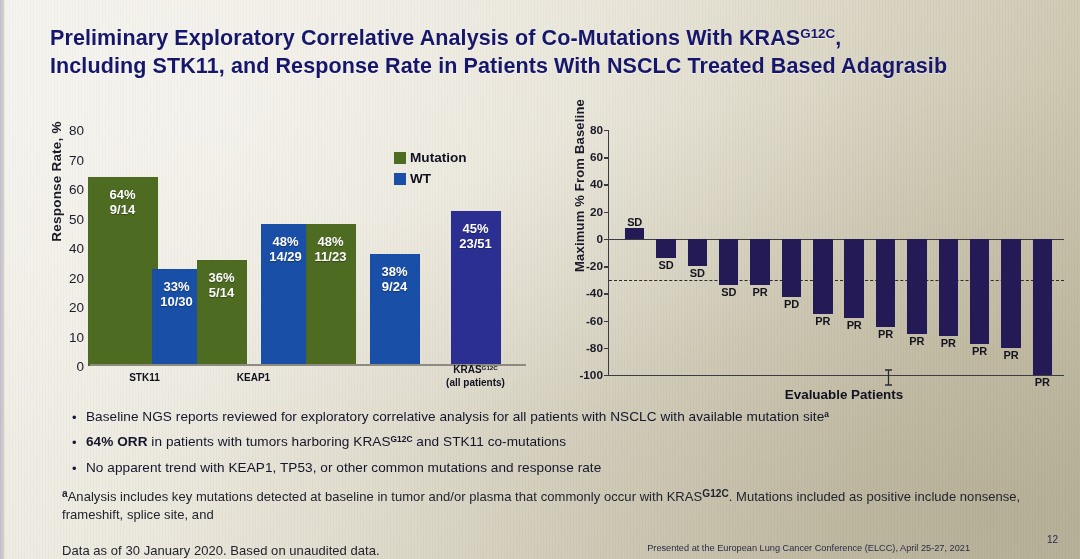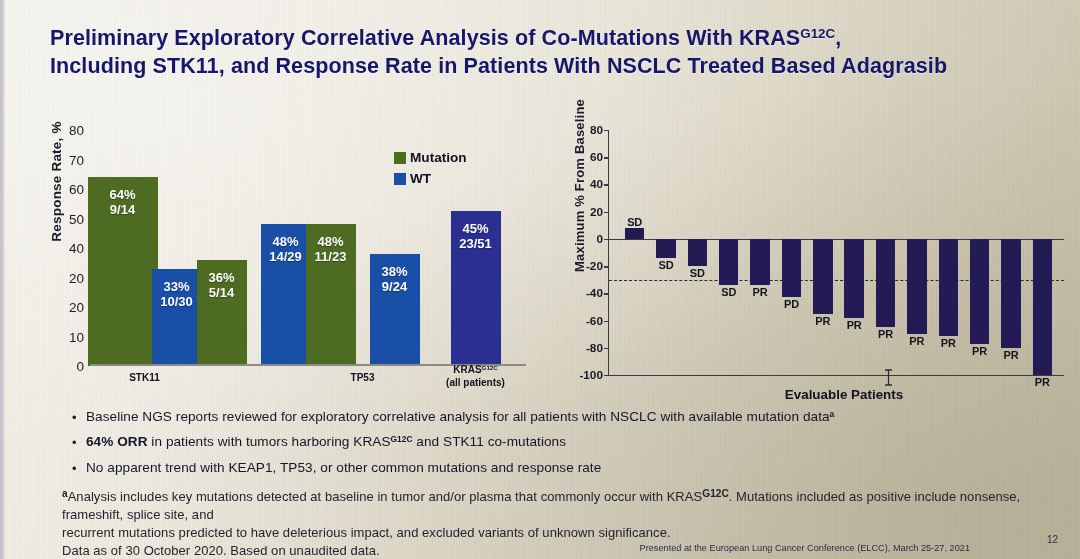--- a/index.html
+++ b/index.html
@@ -178,21 +178,21 @@
   <div class="lytick" style="top: 244px;">0</div>
       <div class="lytick" style="top: 214.5px;">10</div>
       <div class="lytick" style="top: 185px;">20</div>
       <div class="lytick" style="top: 155.5px;">20</div>
       <div class="lytick" style="top: 126px;">40</div>
       <div class="lytick" style="top: 96.5px;">50</div>
       <div class="lytick" style="top: 67px;">60</div>
       <div class="lytick" style="top: 37.5px;">70</div>
       <div class="lytick" style="top: 8px;">80</div>
       <div class="lgroup-label" style="left: 39.5px; width: 154px; top: 250px;">STK11</div>
-      <div class="lgroup-label" style="left: 257.5px; width: 154px; top: 250px;">TP53</div>
+      <div class="lgroup-label" style="left: 148.5px; width: 154px; top: 250px;">KEAP1</div>
       <div class="lgroup-label" style="left: 402.5px; width: 90px; top: 242px;">KRAS<sup>G12C</sup><br>(all patients)</div>
     </div>
 
   <div id="right">
     <div id="ryaxis-title">Maximum % From Baseline</div>
     <div id="rplot" style="--z: 108.88888888888889px;">
       <div id="rzero" style="top: 108.889px;"></div>
       <div id="rdash" style="top: 149.722px;"></div>
     <div class="rytick" style="top: 0px;">80</div>
         <div class="rytick" style="top: 27.2222px;">60</div>
@@ -238,33 +238,33 @@
 
   <div id="cursor">
     <svg width="9" height="17" viewBox="0 0 9 17">
       <path d="M1 1 H8 M4.5 1 V16 M1 16 H8" stroke="#2b2b38" stroke-width="1.3" fill="none"></path>
     </svg>
   </div>
 
   <div id="bullets">
     <div class="bullet">
       <div class="bdot">•</div>
-      <div class="btext"><span>Baseline NGS reports reviewed for exploratory correlative analysis for all patients with NSCLC with available mutation data</span><sup>a</sup></div>
+      <div class="btext"><span>Baseline NGS reports reviewed for exploratory correlative analysis for all patients with NSCLC with available mutation site</span><sup>a</sup></div>
     </div>
     <div class="bullet">
       <div class="bdot">•</div>
       <div class="btext"><b>64% ORR</b><span> in patients with tumors harboring KRAS</span><sup>G12C</sup><span> and STK11 co-mutations</span></div>
     </div>
     <div class="bullet">
       <div class="bdot">•</div>
       <div class="btext"><span>No apparent trend with KEAP1, TP53, or other common mutations and response rate</span></div>
     </div>
   </div>
 
   <div id="footnote">
     <sup>a</sup><span>Analysis includes key mutations detected at baseline in tumor and/or plasma that commonly occur with KRAS</span><sup>G12C</sup><span>. Mutations included as positive include nonsense, frameshift, splice site, and</span><br>
-    <span>recurrent mutations predicted to have deleterious impact, and excluded variants of unknown significance.</span><br>
-    <span>Data as of 30 October 2020. Based on unaudited data.</span>
-  </div>
-
-  <div id="presented">Presented at the European Lung Cancer Conference (ELCC), March 25-27, 2021</div>
+    <br>
+    <span>Data as of 30 January 2020. Based on unaudited data.</span>
+  </div>
+
+  <div id="presented">Presented at the European Lung Cancer Conference (ELCC), April 25-27, 2021</div>
   <div id="pagenum">12</div>
 </div>
 
 </body></html>

